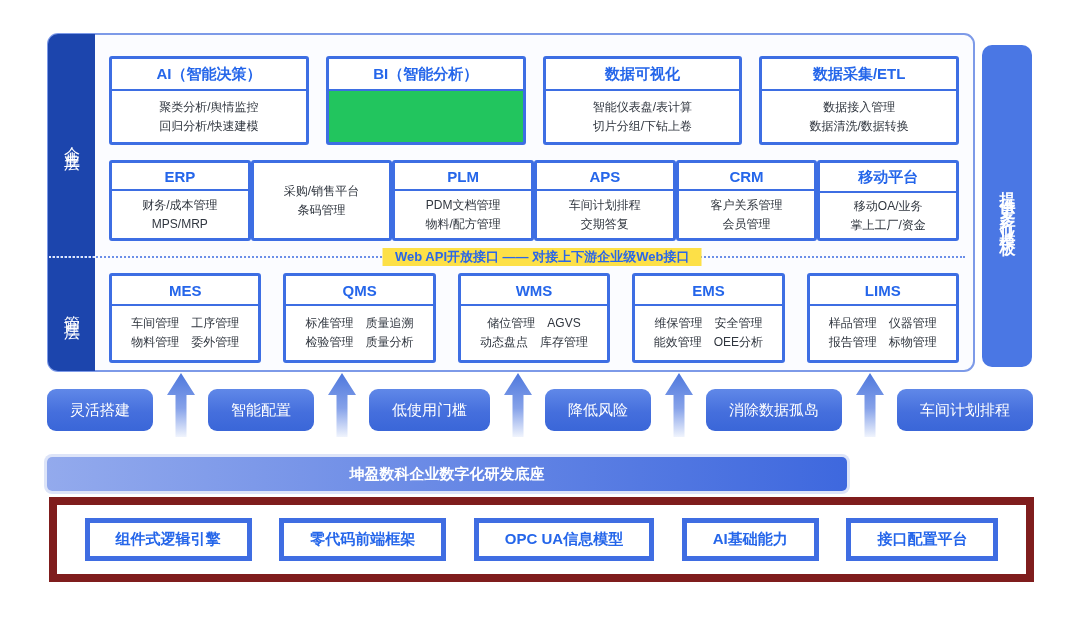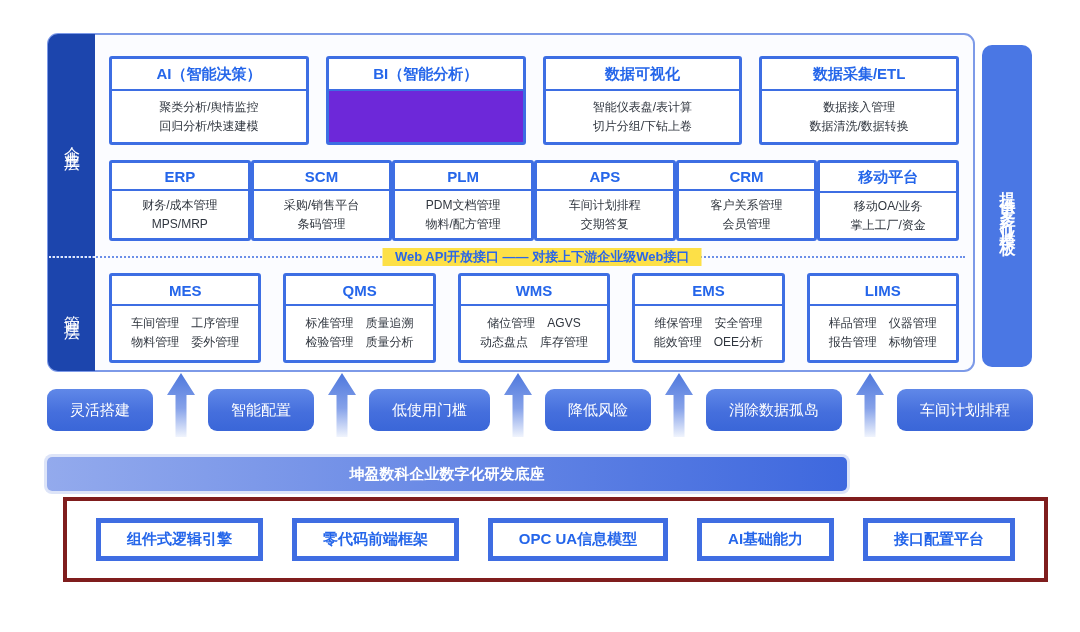--- a/index.html
+++ b/index.html
@@ -17,21 +17,21 @@
   .layer-cell.lower { flex:36; }
   .layer-label { writing-mode:vertical-lr; color:#fff; font-size:16px; font-weight:500;
     letter-spacing:5px; }
 
   .content { position:absolute; left:46px; top:0; right:0; bottom:0; padding:21px 14px 0 14px; }
   .mrow { display:grid; }
   .row1 { grid-template-columns:repeat(4,1fr); gap:17px; height:89px; }
   .row2 { grid-template-columns:repeat(6,1fr); height:81px; margin-top:15px; }
   .row3 { grid-template-columns:repeat(5,1fr); gap:22px; height:90px; margin-top:32px; }
 
-  .mbox { background:#6d28d9; border:3px solid #3d6ee3; border-radius:3px;
+  .mbox { background:#22c55e; border:3px solid #3d6ee3; border-radius:3px;
     display:flex; flex-direction:column; overflow:hidden; }
   .mbox-title { flex:0 0 auto; text-align:center; color:#2566ea; font-weight:bold;
     font-size:15px; padding:6px 0 5px; border-bottom:2px solid #3d6ee3; background:#fff; }
   .row2 .mbox-title { padding:5px 0 4px; }
   .mbox-body { flex:1; display:flex; flex-direction:column; justify-content:center;
     text-align:center; font-size:12px; line-height:1.55; color:#30363f; background:#fff; }
 
   .api-line { position:absolute; left:0; right:8px; top:221px;
     border-top:2px dotted #6b8fe8; }
   .api-line-onbar { position:absolute; left:0; width:46px; top:221px;
@@ -53,22 +53,22 @@
   .badge { height:42px; line-height:42px; padding:0 23px; border-radius:9px; color:#fff;
     font-size:15px; font-weight:normal; white-space:nowrap;
     background:linear-gradient(180deg,#6088e8 0%,#456fdd 55%,#3a66d8 100%); }
   .arrow-wrap { width:28px; height:64px; margin-top:-16px; flex:0 0 auto; }
 
   
   .banner { position:absolute; left:47px; top:457px; width:800px; height:34px;
     border-radius:5px; background:linear-gradient(90deg,#93aaed 0%,#3e68de 100%);
     box-shadow:0 0 0 3px #dde4f8; color:#fff; font-size:15px; font-weight:bold;
     text-align:center; line-height:34px; }
-  .foundation-box { position:absolute; left:63px; top:497px; width:985px; height:85px;
-    background:#fff; border:4px solid #7f1d1d; display:flex; align-items:center;
+  .foundation-box { position:absolute; left:49px; top:497px; width:985px; height:85px;
+    background:#fff; border:8px solid #7f1d1d; display:flex; align-items:center;
     justify-content:space-evenly; }
   .f-module { border:5px solid #3f6de2; background:#fff; padding:7px 26px;
     color:#2566ea; font-size:15px; font-weight:bold; white-space:nowrap; }
 </style>
 </head>
 <body>
 
 <svg width="0" height="0" style="position:absolute" aria-hidden="true">
   <defs>
     <linearGradient id="ag" x1="0" y1="0" x2="0" y2="1">
@@ -122,21 +122,20 @@
 
       <div class="mrow row2">
         <div class="mbox">
           <div class="mbox-title">ERP</div>
           <div class="mbox-body">
             <div>财务/成本管理</div>
             <div>MPS/MRP</div>
           </div>
         </div>
         <div class="mbox">
-          <div class="mbox-title">SCM</div>
           <div class="mbox-body">
             <div>采购/销售平台</div>
             <div>条码管理</div>
           </div>
         </div>
         <div class="mbox">
           <div class="mbox-title">PLM</div>
           <div class="mbox-body">
             <div>PDM文档管理</div>
             <div>物料/配方管理</div>

